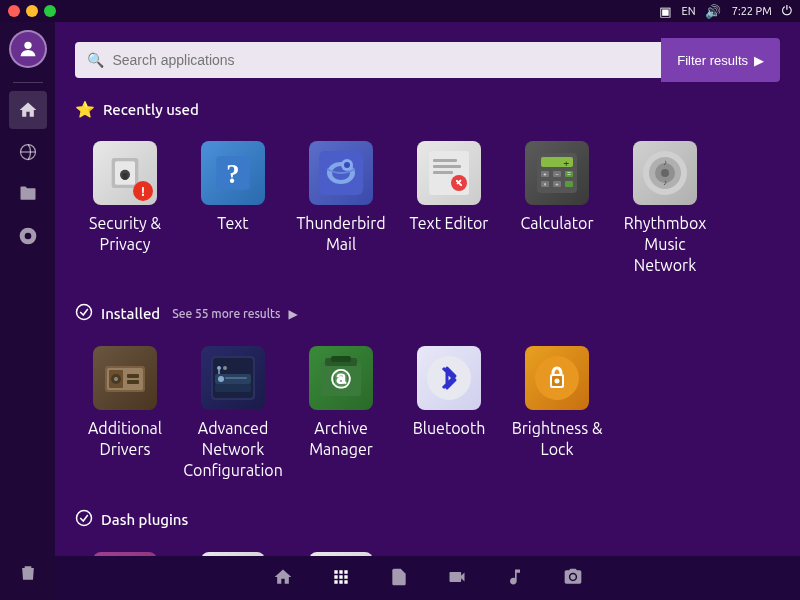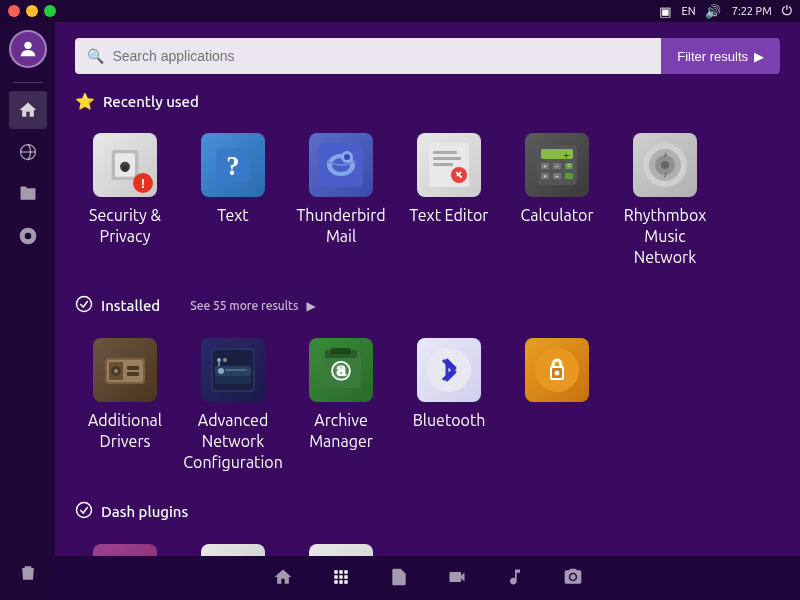--- a/index.html
+++ b/index.html
@@ -146,21 +146,21 @@
       background: transparent;
       font-size: 14px;
       color: #555;
       width: 100%;
     }
 
     .filter-btn {
       background: #7b3faf;
       color: white;
       border: none;
-      height: 36px;
+      height: 44px;
       padding: 0 16px;
       border-radius: 0 4px 4px 0;
       font-size: 13px;
       cursor: pointer;
       white-space: nowrap;
       display: flex;
       align-items: center;
       gap: 6px;
     }
 
@@ -171,21 +171,21 @@
       gap: 8px;
       margin-bottom: 14px;
       color: white;
       font-size: 15px;
       font-weight: 500;
     }
 
     .see-more {
       font-size: 12px;
       color: rgba(255,255,255,0.7);
-      margin-left: 22px;
+      margin-left: 4px;
       cursor: pointer;
     }
 
     .arrow-icon {
       font-size: 12px;
       color: rgba(255,255,255,0.7);
     }
 
     
     .app-grid {
@@ -534,20 +534,21 @@
     <div class="app-item">
       <div class="app-icon" style="background: linear-gradient(135deg, #e8a020, #c87010);">
         <svg width="48" height="48" viewBox="0 0 48 48">
           <circle cx="24" cy="24" r="22" fill="#e89820"></circle>
           <rect x="17" y="20" width="14" height="14" rx="2" fill="white"></rect>
           <rect x="19" y="22" width="10" height="10" rx="1" fill="#d08010"></rect>
           <path d="M20 20 Q20 14 24 14 Q28 14 28 20" stroke="white" stroke-width="3" fill="none"></path>
           <circle cx="24" cy="27" r="2.5" fill="white"></circle>
         </svg>
       </div>
+      <span class="app-label">Brightness &amp; Lock</span>
     </div>
   </div>
 
   <div class="section-header">
     <span>
       <svg width="18" height="18" viewBox="0 0 24 24">
         <circle cx="12" cy="12" r="10" stroke="white" stroke-width="2" fill="none"></circle>
         <path d="M7 12l4 4 6-8" stroke="white" stroke-width="2" fill="none"></path>
       </svg>
     </span>

